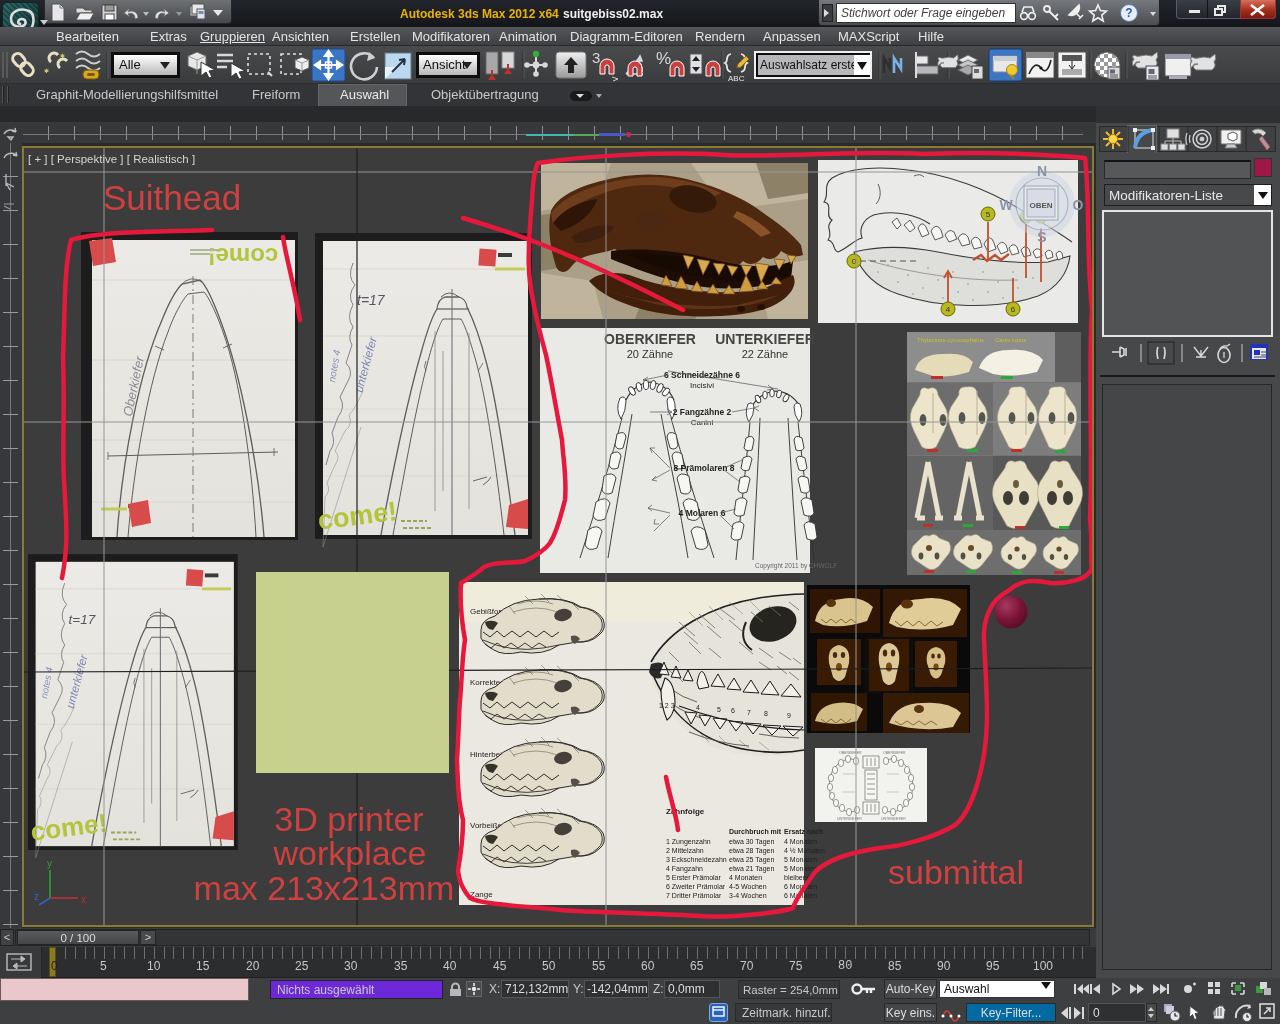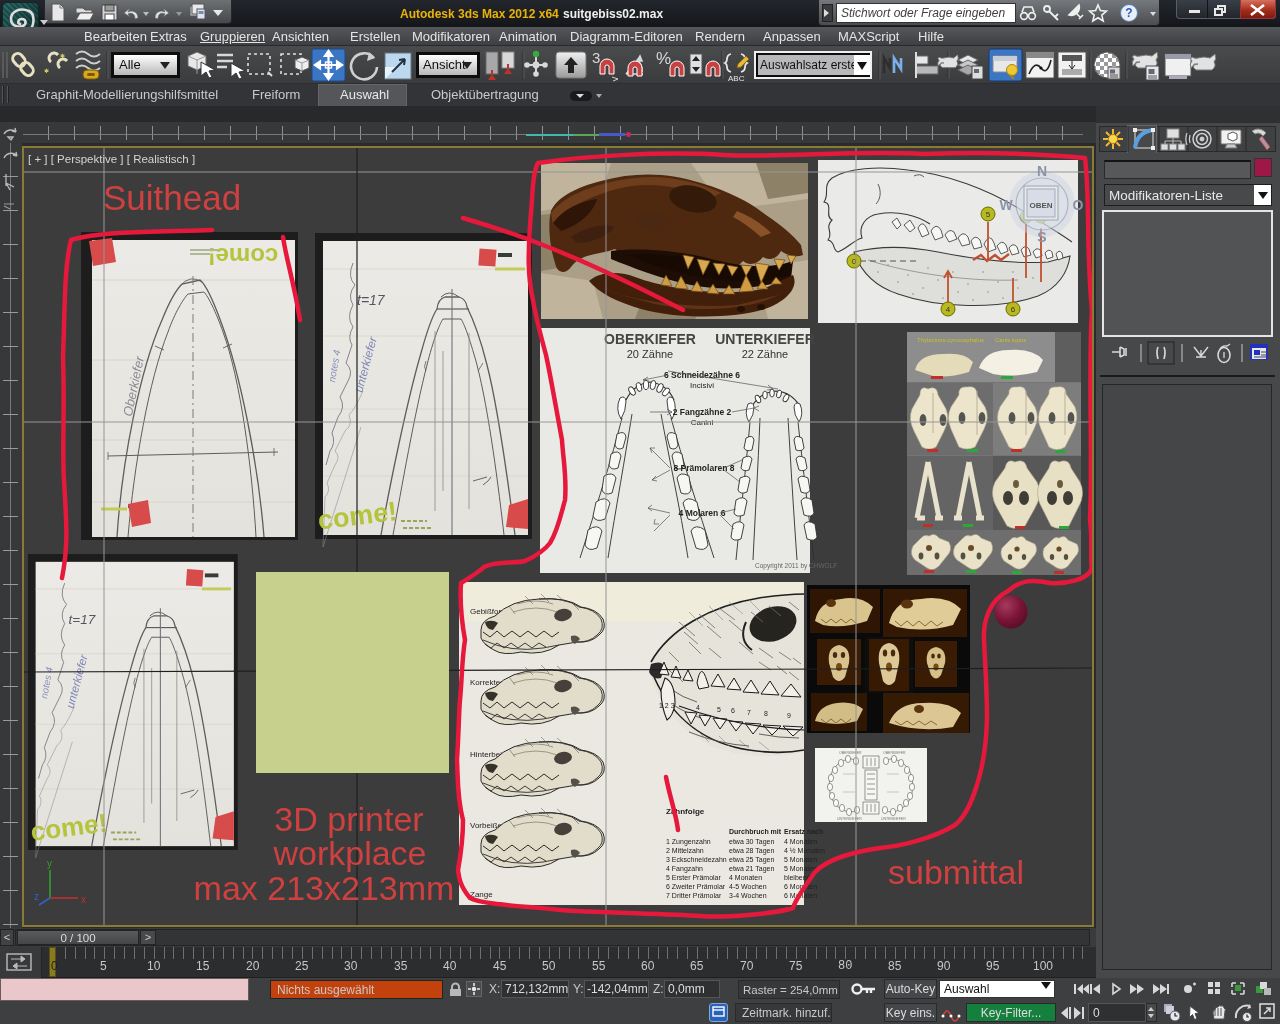--- a/index.html
+++ b/index.html
@@ -99,21 +99,21 @@
   <div class="abs" style="left:1240px;top:0;width:36px;height:19px;background:linear-gradient(#d6705c,#a02a18 60%,#7d1d0e);border:1px solid #934;border-top:none;border-radius:0 0 4px 0;"></div>
   <div class="abs" style="left:1207px;top:0;width:1px;height:18px;background:#11131a;"></div>
   <div class="abs" style="left:1189px;top:10px;width:11px;height:3px;background:#e8e8e8;"></div>
   <div class="abs" style="left:1217px;top:5px;width:9px;height:8px;border:2px solid #e8e8e8;background:transparent;"></div>
   <div class="abs" style="left:1214px;top:8px;width:9px;height:8px;border:2px solid #e8e8e8;background:#2b2f36;"></div>
   <svg class="abs" style="left:1248px;top:3px" width="20" height="14">
       <path d="M3 2 L16 12 M16 2 L3 12" stroke="#fff" stroke-width="2.6"></path>
     </svg>
 
   <div class="abs" style="left:0;top:27px;width:1280px;height:19px;background:linear-gradient(#56575b,#3e3f43);border-bottom:1px solid #2a2a2a;color:#e4e4e4;font-size:13px;">
-    <span class="abs" style="left:56px;top:2px;margin-left:28px;">Bearbeiten</span>
+    <span class="abs" style="left:56px;top:2px;">Bearbeiten</span>
     <span class="abs" style="left:150px;top:2px;">Extras</span>
     <span class="abs" style="left:200px;top:2px;text-decoration:underline;">Gruppieren</span>
     <span class="abs" style="left:272px;top:2px;">Ansichten</span>
     <span class="abs" style="left:350px;top:2px;">Erstellen</span>
     <span class="abs" style="left:412px;top:2px;">Modifikatoren</span>
     <span class="abs" style="left:499px;top:2px;">Animation</span>
     <span class="abs" style="left:570px;top:2px;text-align:right;">Diagramm-Editoren</span>
     <span class="abs" style="left:695px;top:2px;">Rendern</span>
     <span class="abs" style="left:763px;top:2px;">Anpassen</span>
     <span class="abs" style="left:838px;top:2px;">MAXScript</span>
@@ -1140,21 +1140,21 @@
         <span class="abs" style="left:841px;">85</span>
         <span class="abs" style="left:890px;">90</span>
         <span class="abs" style="left:939px;">95</span>
         <span class="abs" style="left:986px;">100</span>
     </div>
   </div>
   <div class="abs" id="statusbar" style="left:0;top:978px;width:1280px;height:46px;background:#3e3f41;font-size:12px;color:#c8c8c8;">
 
     <div class="abs" style="left:0;top:0;width:249px;height:23px;background:#e9c7cb;border:1px solid #6a5a5a;"></div>
 
-    <div class="abs" style="left:270px;top:2px;width:173px;height:19px;background:#c2410c;border:1px solid #232323;line-height:18px;padding-left:6px;">Nichts ausgewählt</div>
+    <div class="abs" style="left:270px;top:2px;width:173px;height:19px;background:#6d28d9;border:1px solid #232323;line-height:18px;padding-left:6px;">Nichts ausgewählt</div>
     <svg class="abs" style="left:447px;top:3px" width="17" height="17" viewBox="0 0 17 17">
         <rect x="3" y="8" width="11" height="7" fill="#b8b8b8"></rect>
         <path d="M5 8 V6 a3.5 3.5 0 0 1 7 0 v2" fill="none" stroke="#b8b8b8" stroke-width="2"></path>
       </svg>
     <div class="abs" style="left:466px;top:3px;width:16px;height:16px;background:#4a4b4d;border:1px solid #666;"></div>
     <svg class="abs" style="left:466px;top:3px" width="16" height="16">
         <circle cx="8" cy="8" r="2.2" fill="#e8e8e8"></circle>
         <path d="M8 2 v3 M8 11 v3 M2 8 h3 M11 8 h3" stroke="#e8e8e8" stroke-width="1.6"></path>
       </svg>
     <span class="abs" style="left:489px;top:4px;">X:</span>
@@ -1204,21 +1204,21 @@
         <path d="M4 7 h11" stroke="#fff" stroke-width="1.4"></path>
       </svg>
     <div class="abs" style="left:735px;top:25px;width:97px;height:19px;background:#37383a;border:1px solid #2a2a2a;line-height:18px;padding-left:6px;">Zeitmark. hinzuf.</div>
     <div class="abs" style="left:884px;top:25px;width:53px;height:19px;background:#46474a;border:1px solid #2a2a2a;text-align:center;line-height:18px;color:#ddd;">Key eins.</div>
     <svg class="abs" style="left:941px;top:25px" width="20" height="19">
         <path d="M2 13 q4 -10 8 0 t8 0" fill="none" stroke="#d04038" stroke-width="1.6"></path>
         <circle cx="2" cy="13" r="1.5" fill="#fff"></circle>
         <circle cx="10" cy="13" r="1.5" fill="#fff"></circle>
         <circle cx="18" cy="13" r="1.5" fill="#fff"></circle>
       </svg>
-    <div class="abs" style="left:966px;top:25px;width:90px;height:19px;background:#15803d;border:1px solid #2a2a2a;text-align:center;line-height:18px;color:#ddd;">Key-Filter...</div>
+    <div class="abs" style="left:966px;top:25px;width:90px;height:19px;background:#0369a1;border:1px solid #2a2a2a;text-align:center;line-height:18px;color:#ddd;">Key-Filter...</div>
     <svg class="abs" style="left:1060px;top:27px" width="26" height="16" viewBox="0 0 26 16">
       <g fill="#d8d8d8">
           <path d="M8 2 v12 l-7 -6 z M9 2 h2 v12 h-2 z M14 2 v12 l7 -6 z M22 2 h2 v12 h-2 z"></path>
         </g>
     </svg>
     <div class="abs" style="left:1088px;top:25px;width:58px;height:19px;background:#2f3032;border:1px solid #555;line-height:18px;padding-left:4px;color:#ddd;">0</div>
     <div class="abs" style="left:1146px;top:25px;width:11px;height:19px;background:#48494b;border:1px solid #2a2a2a;"></div>
     <div class="abs" style="left:1148px;top:29px;width:0;height:0;border-left:3.5px solid transparent;border-right:3.5px solid transparent;border-bottom:4px solid #ccc;"></div>
     <div class="abs" style="left:1148px;top:36px;width:0;height:0;border-left:3.5px solid transparent;border-right:3.5px solid transparent;border-top:4px solid #ccc;"></div>
     <svg class="abs" style="left:1162px;top:25px" width="118" height="20" viewBox="0 0 118 20">

